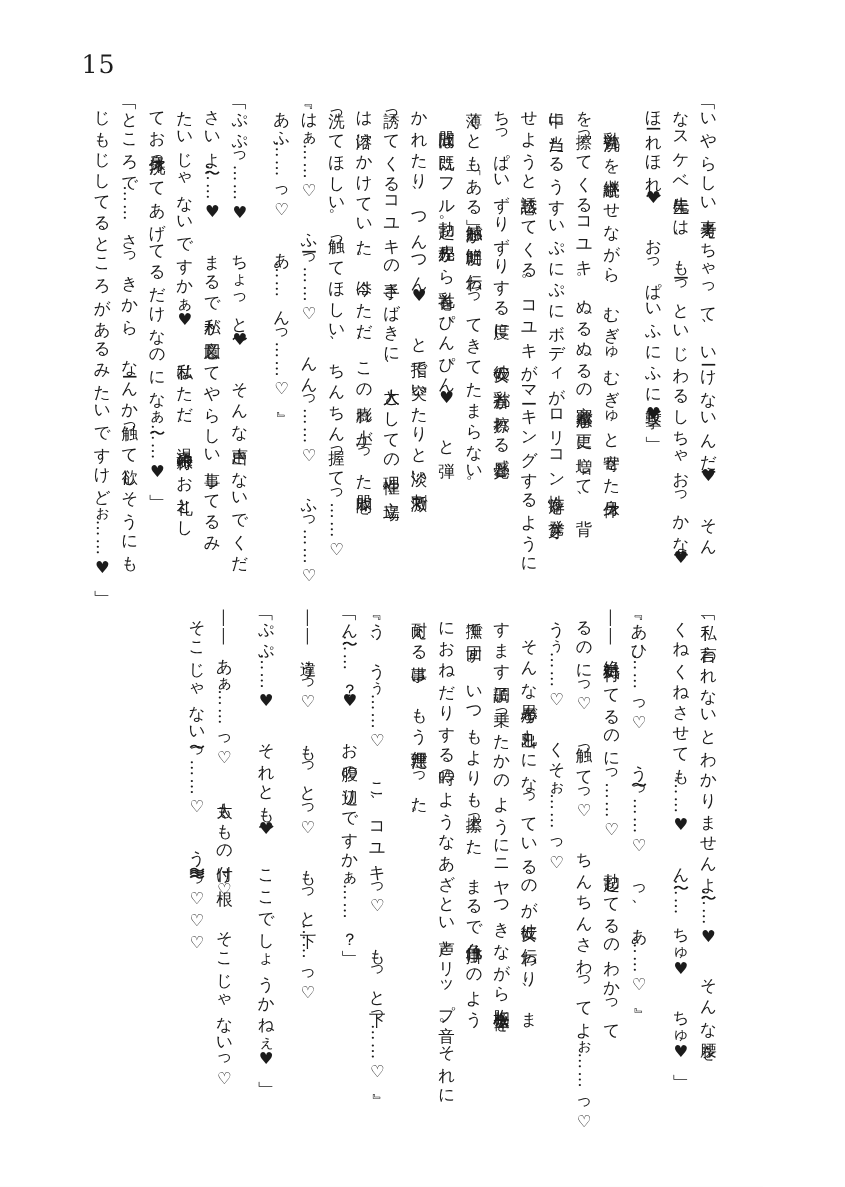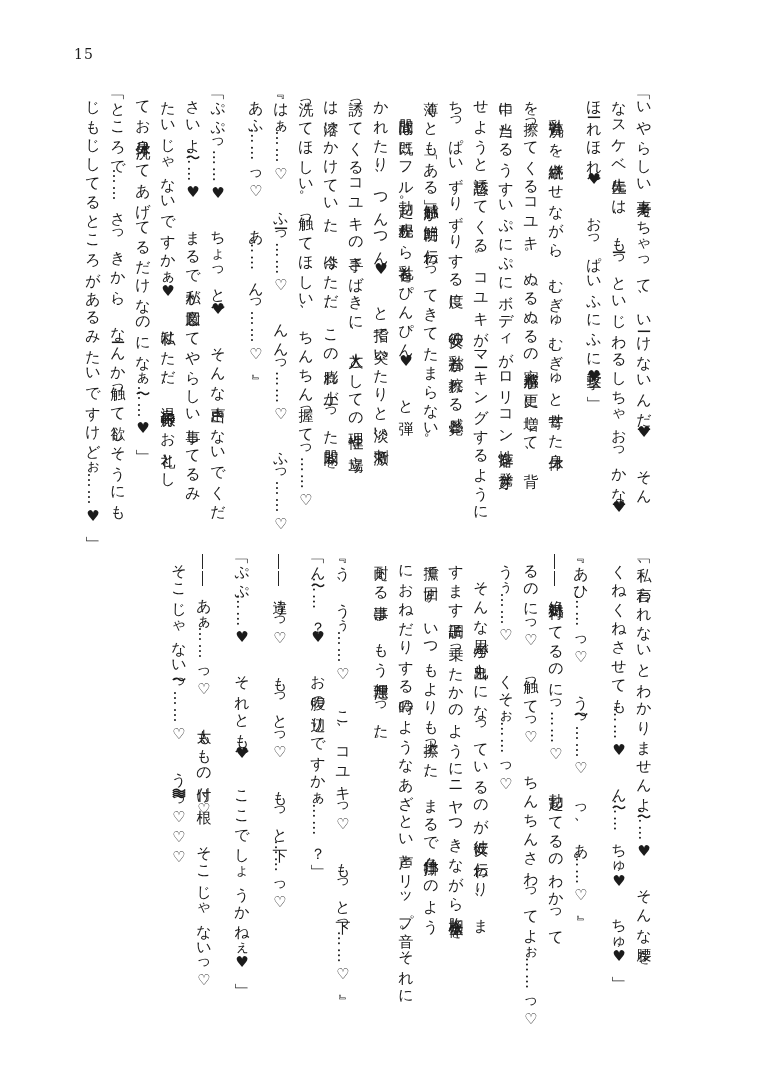--- a/index.html
+++ b/index.html
@@ -10,21 +10,21 @@
     margin: 0 auto;
     background: #ffffff;
     color: #1b1b1b;
     font-family: "DejaVu Serif", "Liberation Serif", serif;
     overflow: hidden;
   }
   .page-number {
     position: absolute;
     top: 46px;
     left: 74px;
-    font-size: 14px;
+    font-size: 23px;
     letter-spacing: 1px;
     color: #1b1b1b;
   }
   .text-block {
     position: absolute;
     right: 112px;
     height: 468px;
     writing-mode: vertical-rl;
     text-orientation: mixed;
     font-size: 15px;

